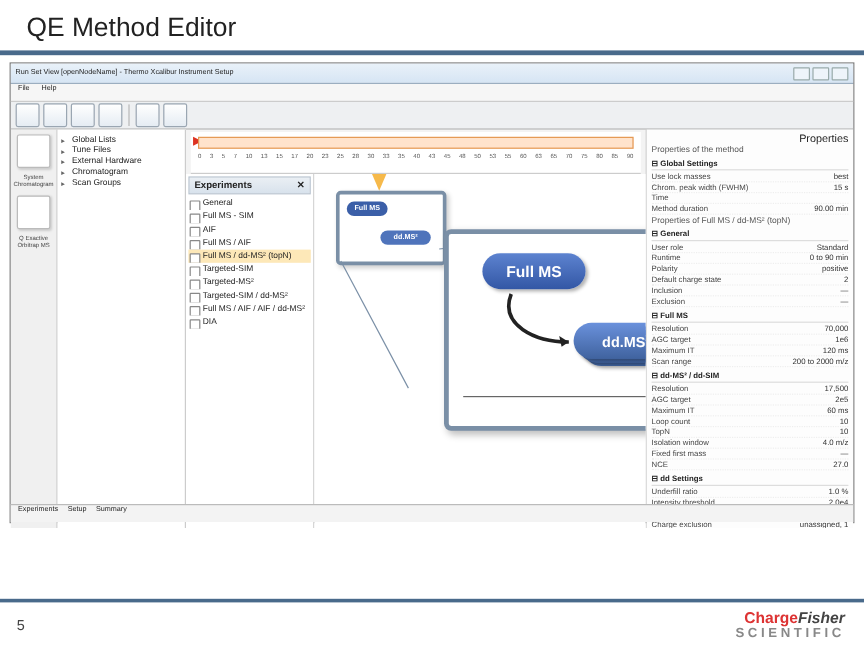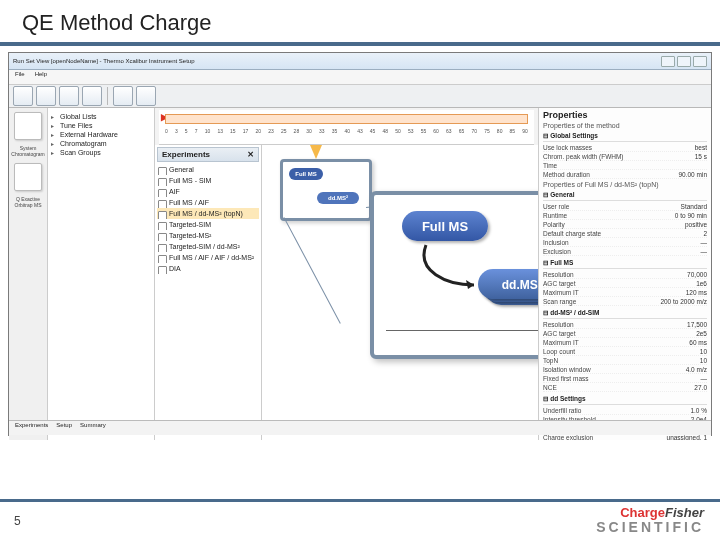--- a/index.html
+++ b/index.html
@@ -44,40 +44,40 @@
   .big-card .hr-in{position:absolute;left:12px;right:12px;bottom:24px;height:1px;background:#666;}
   .pill-lg{position:absolute;border-radius:20px;color:#fff;display:flex;align-items:center;justify-content:center;font-weight:bold;box-shadow:2px 2px 3px rgba(0,0,0,0.3);}
   .pill-full{left:28px;top:16px;width:86px;height:30px;background:linear-gradient(#5d83d0,#3357a5);font-size:13px;}
   .pill-dd-stack{position:absolute;left:104px;top:74px;}
   .pill-dd{position:absolute;width:88px;height:30px;border-radius:20px;background:linear-gradient(#6a91dc,#40639f);box-shadow:2px 2px 3px rgba(0,0,0,0.3);}
   .pill-dd.top{z-index:3;left:0;top:0;color:#fff;display:flex;align-items:center;justify-content:center;font-weight:bold;font-size:12px;}
   .pill-dd sup{font-size:8px;}
   .curve{position:absolute;left:42px;top:46px;width:70px;height:50px;}
   .zoom-line{position:absolute;background:#7a8fa6;height:1px;transform-origin:left center;}
   .props{width:164px;background:#fdfdfd;padding:2px 4px;font-size:6.5px;overflow:hidden;}
-  .props h4{margin:0 0 2px 0;font-size:9px;text-align:left;font-weight:bold;}
+  .props h4{margin:0 0 2px 0;font-size:9px;text-align:right;font-weight:normal;}
   .props .sub{font-size:7px;color:#555;margin:2px 0;}
   .props .grp{font-weight:bold;border-bottom:1px solid #ddd;margin:3px 0 1px 0;padding-bottom:1px;}
   .props .grp::before{content:"⊟ ";}
   .prow{display:flex;justify-content:space-between;padding:0.5px 0;border-bottom:1px dotted #eee;}
   .prow .k{color:#444;}
   .prow .v{color:#333;}
   .status{position:absolute;left:0;right:0;bottom:0;height:12px;border-top:1px solid #bbb;background:#f3f3f3;font-size:6px;padding:1px 6px;display:flex;gap:8px;}
   .footer-hr{position:absolute;left:0;right:0;bottom:38px;height:3px;background:#496a8b;}
   .pagenum{position:absolute;left:14px;bottom:12px;font-size:12px;color:#444;}
   .logo{position:absolute;right:16px;bottom:6px;text-align:right;font-weight:bold;line-height:1;}
   .logo .t{color:#d33;font-size:13px;}
   .logo .f{color:#444;font-size:13px;font-style:italic;}
-  .logo .s{color:#888;font-size:14px;letter-spacing:3px;display:block;}
+  .logo .s{color:#888;font-size:11px;letter-spacing:3px;display:block;}
 </style>
 </head>
 <body>
 <div class="slide">
 
-  <div class="title-bar">QE Method Charge</div>
+  <div class="title-bar">QE Method Editor</div>
   <div class="hr"></div>
 
   <div class="app-frame">
     <div class="win-titlebar">
       <span>Run Set View  [openNodeName] - Thermo Xcalibur Instrument Setup</span>
       <div class="win-right">
         <div class="win-btn"></div>
         <div class="win-btn"></div>
         <div class="win-btn"></div>
       </div>

